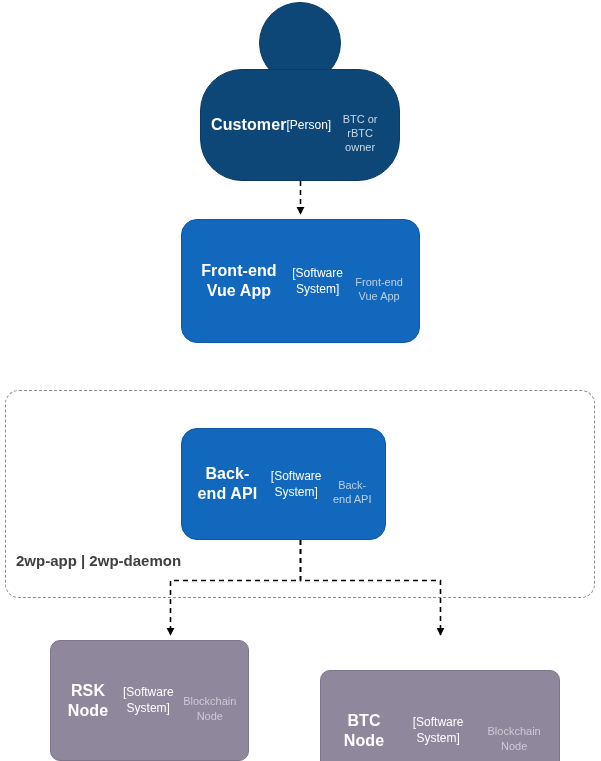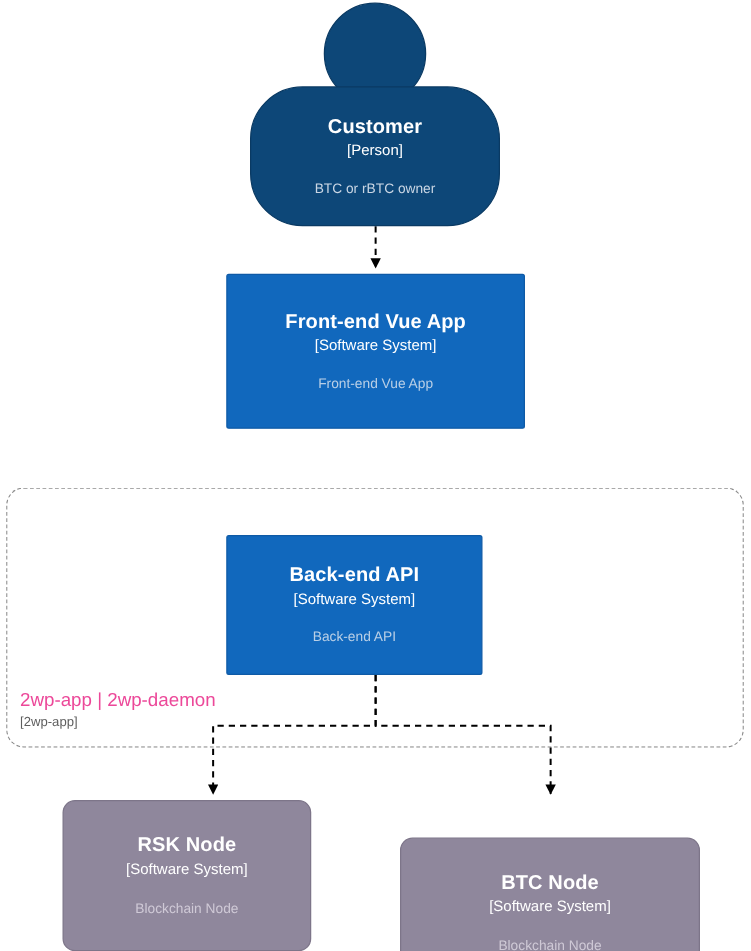--- a/index.html
+++ b/index.html
@@ -19,21 +19,21 @@
     height: 761px;
     background: #ffffff;
     overflow: hidden;
   }
 
   
   .node {
     position: absolute;
     box-sizing: border-box;
     display: flex;
-    flex-direction: column;
+    flex-direction: row;
     align-items: center;
     justify-content: center;
     text-align: center;
     padding: 6px 10px;
   }
   .node .n-title {
     font-size: 16px;
     font-weight: bold;
     color: #ffffff;
     line-height: 1.25;
@@ -75,21 +75,21 @@
     background: #0d4778;
     border: 1px solid #0a3a63;
     border-radius: 42px;
   }
   #person-body .n-desc { color: #c9d6e4; }
 
   
   .sys-blue {
     background: #1168bd;
     border: 1px solid #0e5aa6;
-    border-radius: 2px;
+    border-radius: 16px;
   }
   #frontend-vue-app {
     left: 181px;
     top: 219px;
     width: 239px;
     height: 124px;
   }
   #backend-api {
     left: 181px;
     top: 428px;
@@ -131,22 +131,22 @@
     background: transparent;
   }
   #boundary-label-wrap {
     position: absolute;
     left: 16px;
     top: 552px;
     text-align: left;
   }
   #boundary-label-wrap .b-title {
     font-size: 15px;
-    font-weight: normal;
-    color: #ec4899;
+    font-weight: bold;
+    color: #404040;
     line-height: 1.2;
   }
   #boundary-label-wrap .b-type {
     font-size: 10.5px;
     font-weight: normal;
     color: #5e5e5e;
     line-height: 1.25;
     margin-top: 2px;
   }
 
@@ -161,21 +161,20 @@
   }
 </style>
 </head>
 <body>
 
 <div id="canvas">
 
   <div id="boundary-2wp"></div>
   <div id="boundary-label-wrap">
     <div class="b-title">2wp-app | 2wp-daemon</div>
-    <div class="b-type">[2wp-app]</div>
   </div>
 
   <svg id="connectors" viewBox="0 0 601 761" width="601" height="761" xmlns="http://www.w3.org/2000/svg">
     <defs>
       <marker id="arrowhead" viewBox="0 0 10 10" refX="9" refY="5" markerWidth="5.2" markerHeight="5.2" orient="auto-start-reverse">
         <path d="M 0 0 L 10 5 L 0 10 z" fill="#000000"></path>
       </marker>
     </defs>
 
     <path d="M 300.5 181 L 300.5 214" fill="none" stroke="#000000" stroke-width="1.6" stroke-dasharray="5,4" marker-end="url(#arrowhead)"></path>

